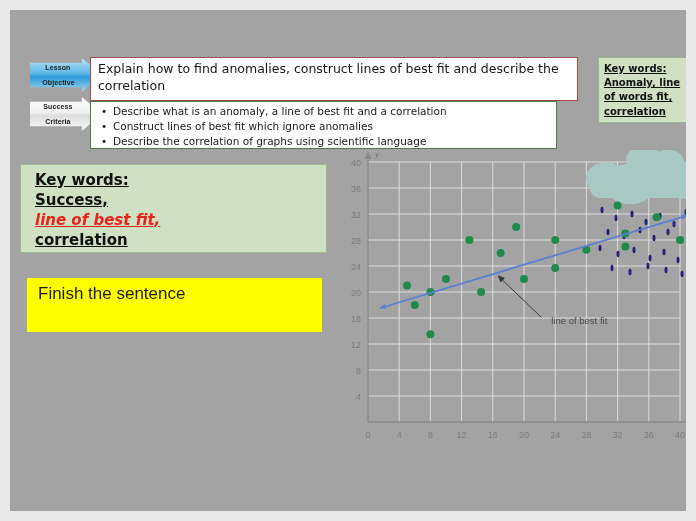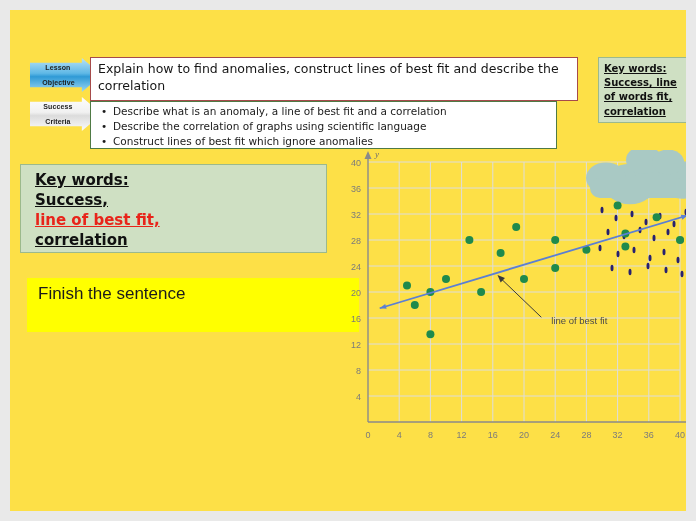--- a/index.html
+++ b/index.html
@@ -10,21 +10,21 @@
     height: 521px;
     overflow: hidden;
     font-family: "Liberation Sans", sans-serif;
   }
   #slide {
     position: absolute;
     left: 10px;
     top: 10px;
     width: 676px;
     height: 501px;
-    background: #fde047;
+    background: #a3a3a3;
     overflow: hidden;
   }
 
   
   .arrow-tag {
     position: absolute;
     height: 34px;
     display: flex;
     align-items: center;
     justify-content: center;
@@ -115,27 +115,27 @@
   }
   .kw-main .kwline {
     font-family: "DejaVu Sans", sans-serif;
     font-size: 15px;
     font-weight: bold;
     color: #101010;
     text-decoration: underline;
     line-height: 1.33;
     white-space: nowrap;
   }
-  .kw-main .kwline.red { color: #e8241a; text-decoration-color: #e8241a; }
+  .kw-main .kwline.red { color: #e8241a; text-decoration-color: #e8241a; font-style: italic; }
 
   
   .yellow-box {
     position: absolute;
     left: 17px; top: 268px;
-    width: 332px; height: 54px;
+    width: 295px; height: 54px;
     background: #ffff00;
     padding: 4px 0 0 11px;
     box-sizing: border-box;
   }
   .yellow-box .yline {
     font-family: "Liberation Sans", sans-serif;
     font-size: 17px;
     color: #1b1b1b;
     line-height: 1.42;
     white-space: nowrap;
@@ -164,28 +164,28 @@
     </span>
   </div>
 
   <div class="objective-box">
     <div>Explain how to find anomalies, construct lines of best fit and describe the correlation</div>
   </div>
 
   <div class="criteria-box">
     <ul>
       <li>Describe what is an anomaly, a line of best fit and a correlation</li>
+      <li>Construct lines of best fit which ignore anomalies</li>
       <li>Describe the correlation of graphs using scientific language</li>
-      <li>Construct lines of best fit which ignore anomalies</li>
     </ul>
   </div>
 
   <div class="kw-top">
     <div class="kwline">Key words:</div>
-    <div class="kwline">Success, line</div>
+    <div class="kwline">Anomaly, line</div>
     <div class="kwline">of words fit,</div>
     <div class="kwline">correlation</div>
   </div>
 
   <div class="kw-main">
     <div class="kwline">Key words:</div>
     <div class="kwline">Success,</div>
     <div class="kwline red">line of best fit,</div>
     <div class="kwline">correlation</div>
   </div>

